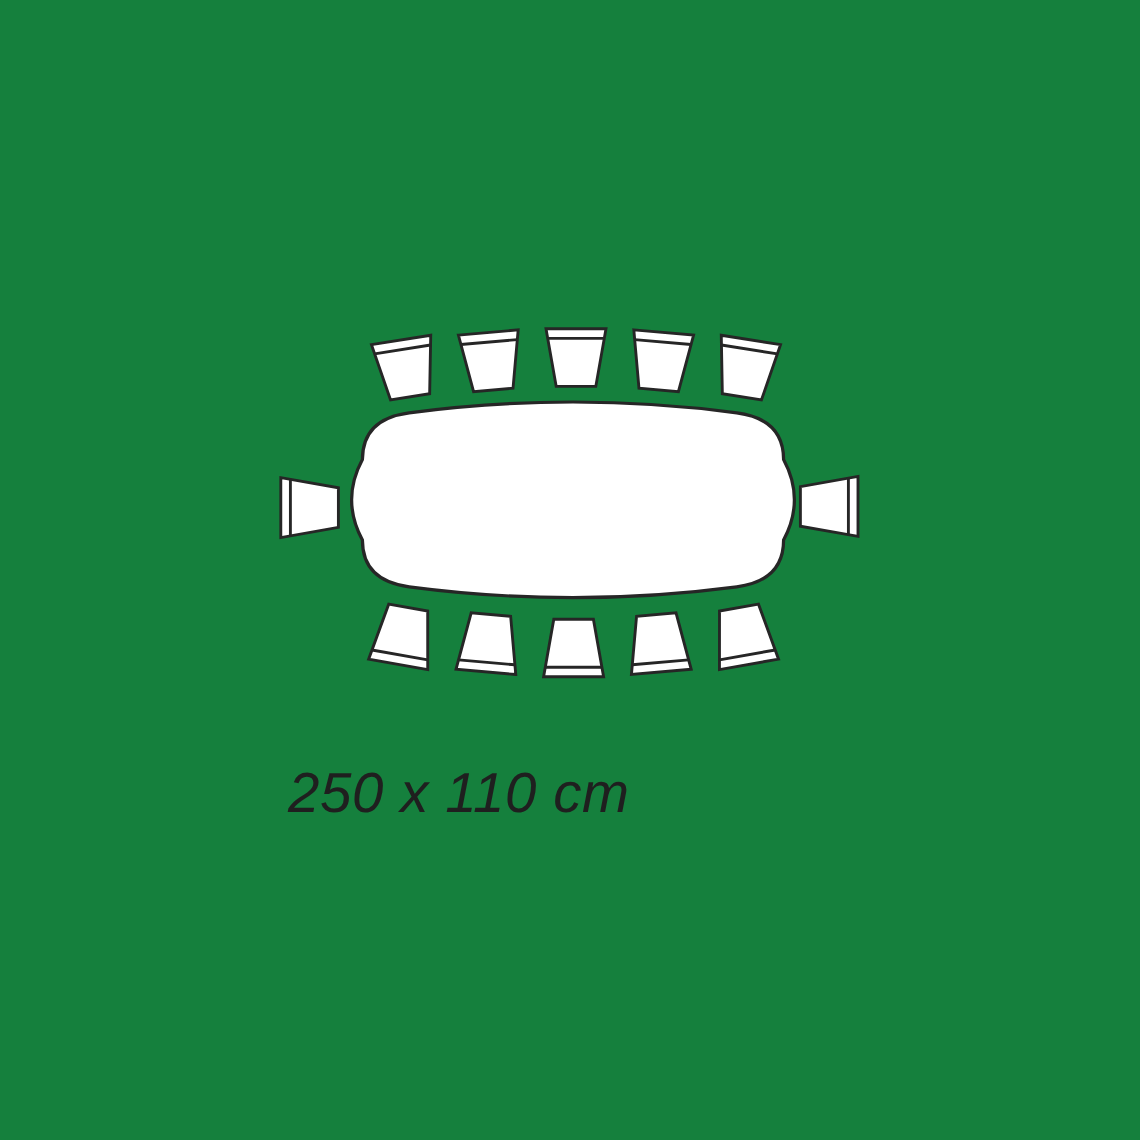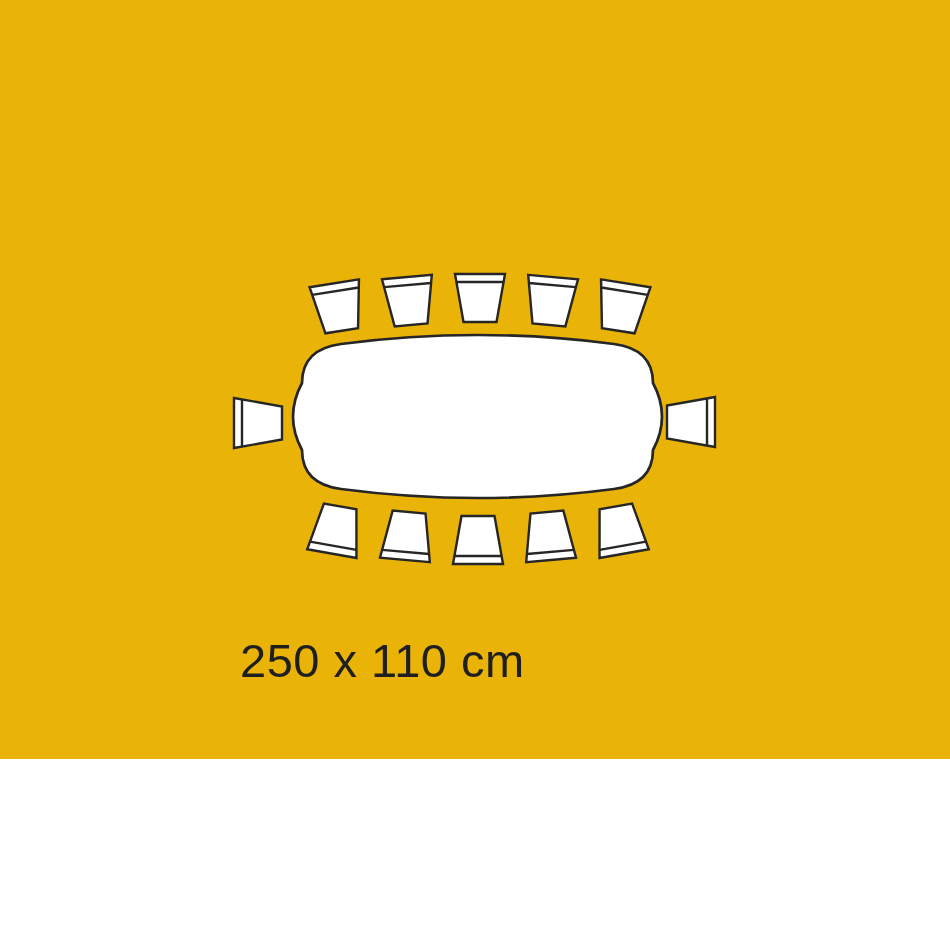--- a/index.html
+++ b/index.html
@@ -3,23 +3,24 @@
 <meta charset="utf-8">
 <style>
   * { margin: 0; padding: 0; box-sizing: border-box; }
   html, body {
     width: 950px; height: 950px;
     background: #ffffff;
     font-family: "Liberation Sans", sans-serif;
   }
   .canvas {
     position: relative;
-    width: 950px; height: 759px;
-    background: #eab308;
+    width: 950px; height: 950px;
+    background: #15803d;
     overflow: hidden;
+    font-style: italic;
   }
   .diagram-svg {
     position: absolute;
     left: 0; top: 0;
   }
   .size-label {
     position: absolute;
     left: 240px;
     top: 633px;
     font-family: "Liberation Sans", sans-serif;

